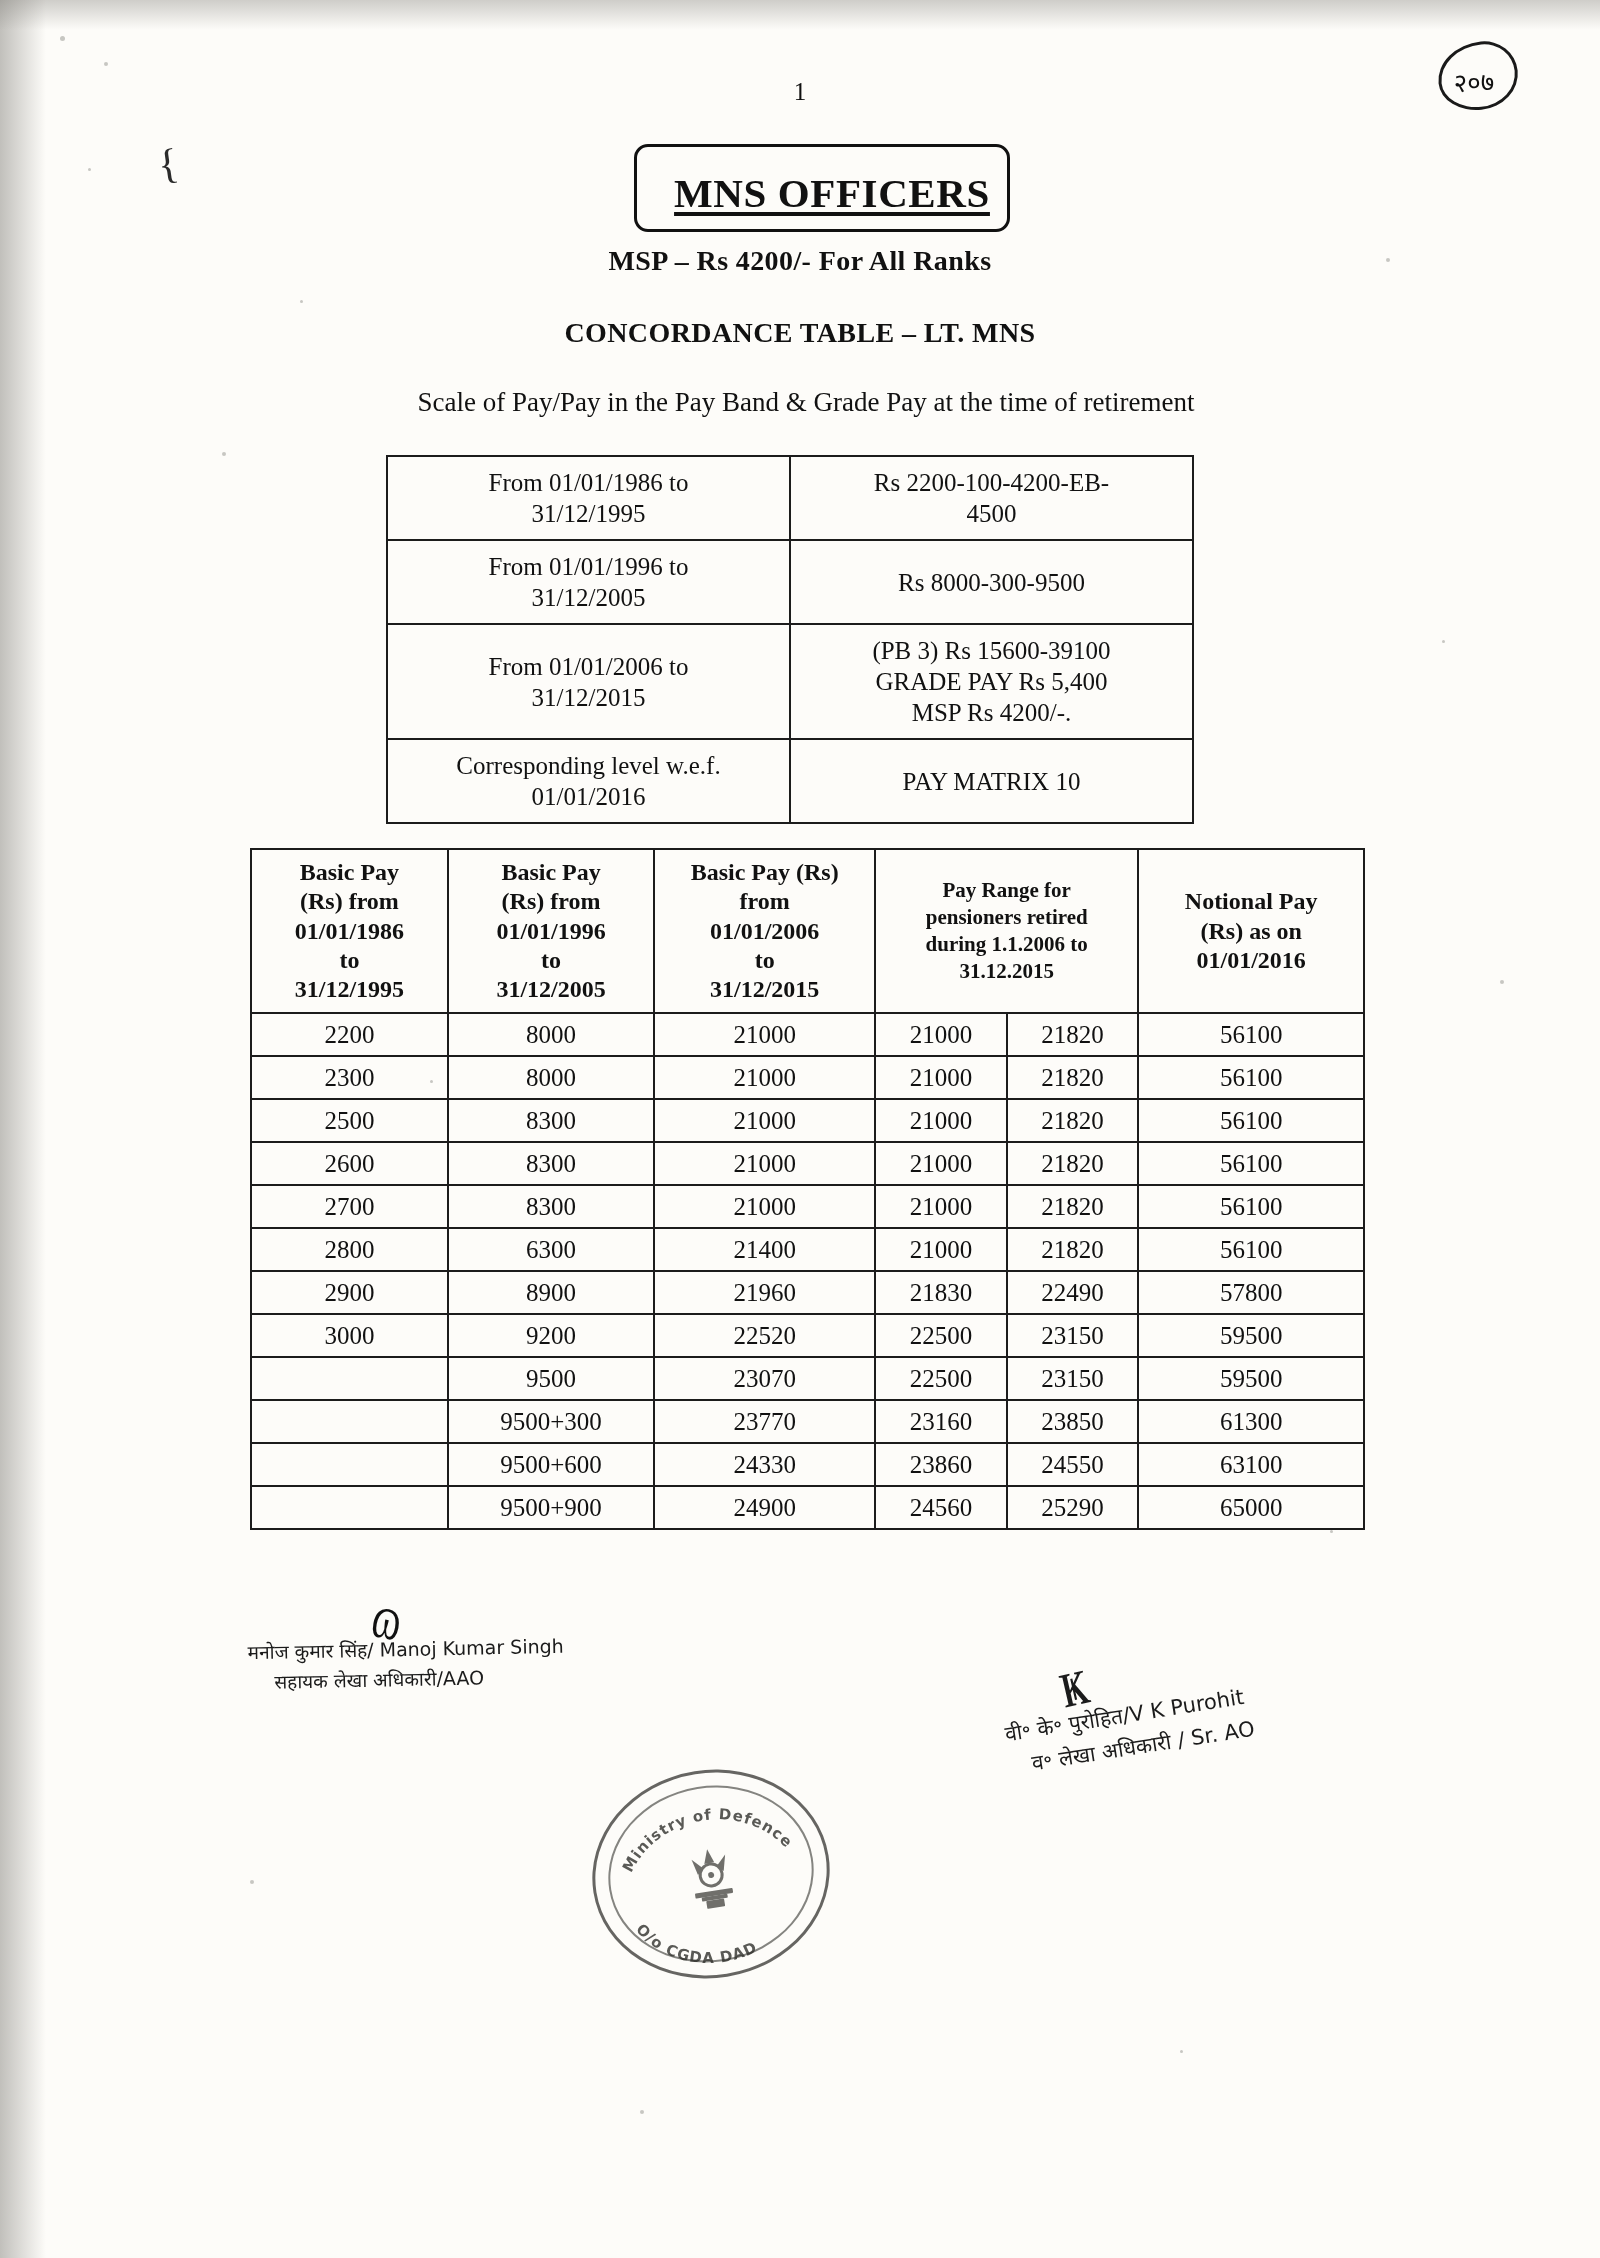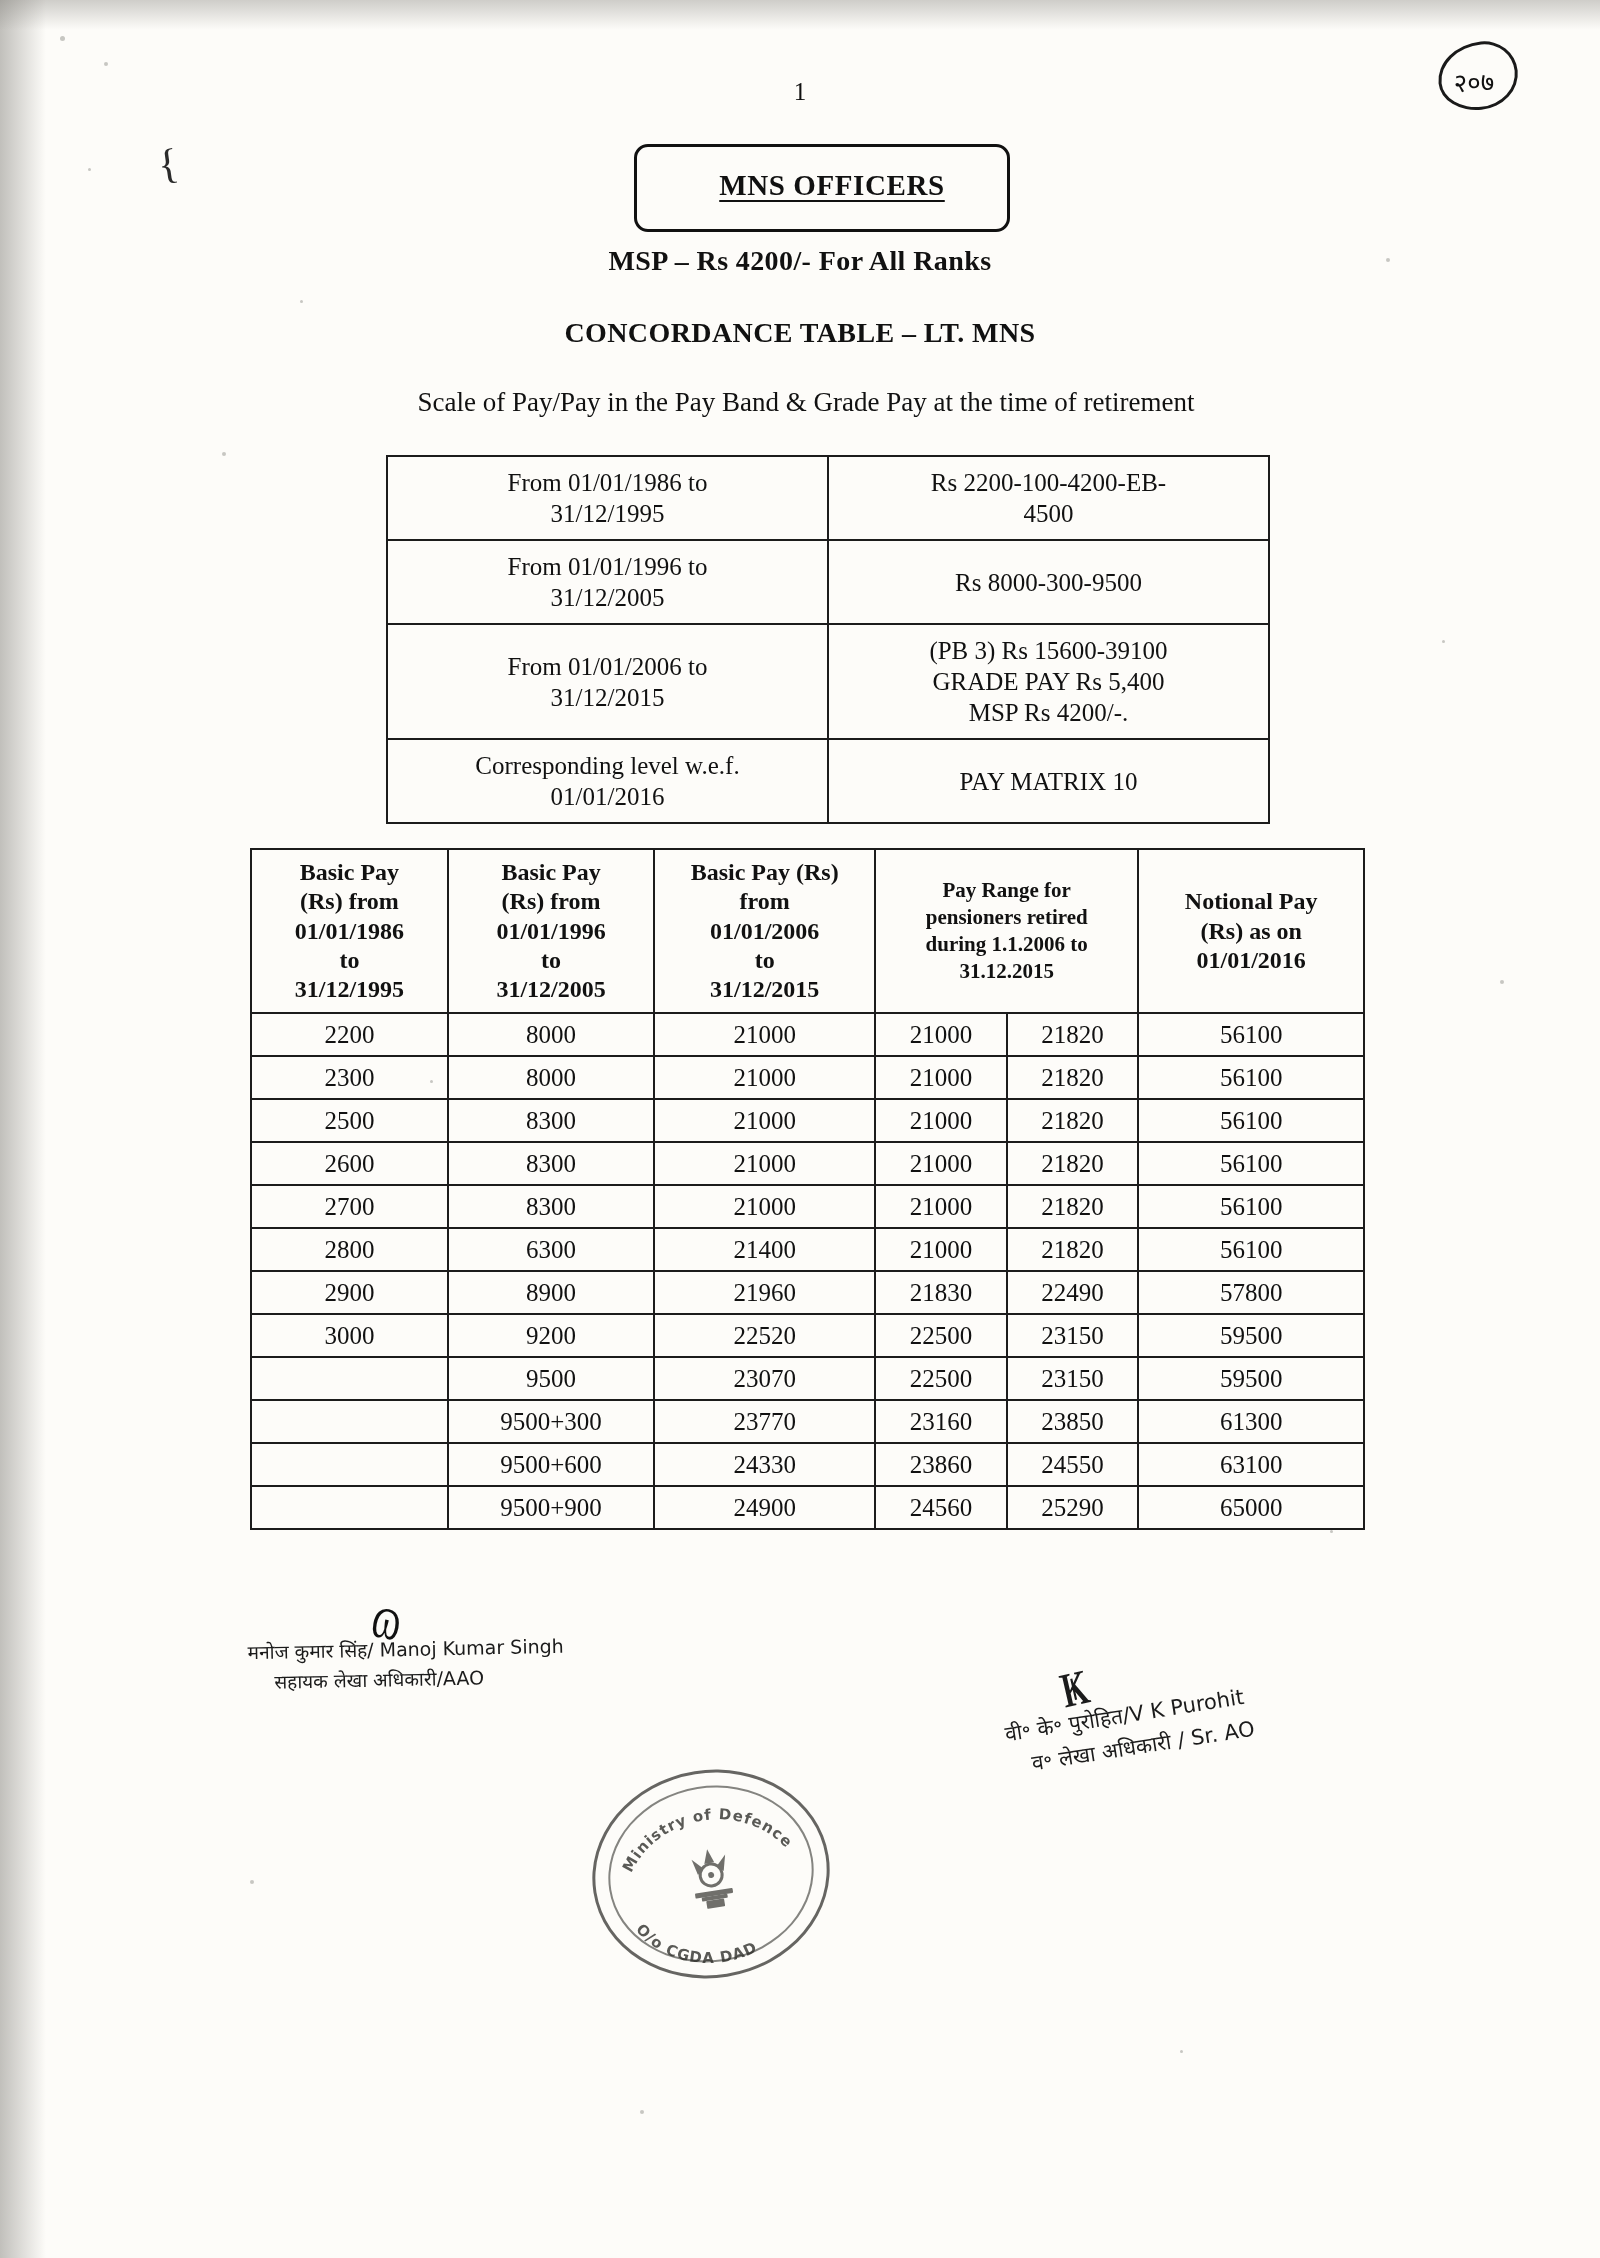--- a/index.html
+++ b/index.html
@@ -93,21 +93,21 @@
     width: 370px;
     height: 82px;
     border: 3px solid #111;
     border-radius: 14px;
   }
   .title-box .t {
     position: absolute;
     left: 0; right: 0;
     top: 22px;
     text-align: center;
-    font-size: 29px;
+    font-size: 41px;
     font-weight: bold;
     letter-spacing: .6px;
     text-decoration: underline;
     text-underline-offset: 5px;
     font-family: "Liberation Serif", serif;
     margin-left: 20px;
   }
 
   .subtitle {
     position: absolute;
@@ -127,21 +127,21 @@
     font-size: 27px;
     font-family: "Liberation Serif", serif;
     padding-left: 12px;
   }
 
   
   .info-table {
     position: absolute;
     left: 386px;
     top: 455px;
-    width: 884px;
+    width: 808px;
     border-collapse: collapse;
     font-size: 25px;
     font-family: "Liberation Serif", serif;
   }
   .info-table td {
     border: 2px solid #1c1c1c;
     text-align: center;
     padding: 10px 8px;
     line-height: 1.24;
     vertical-align: middle;

